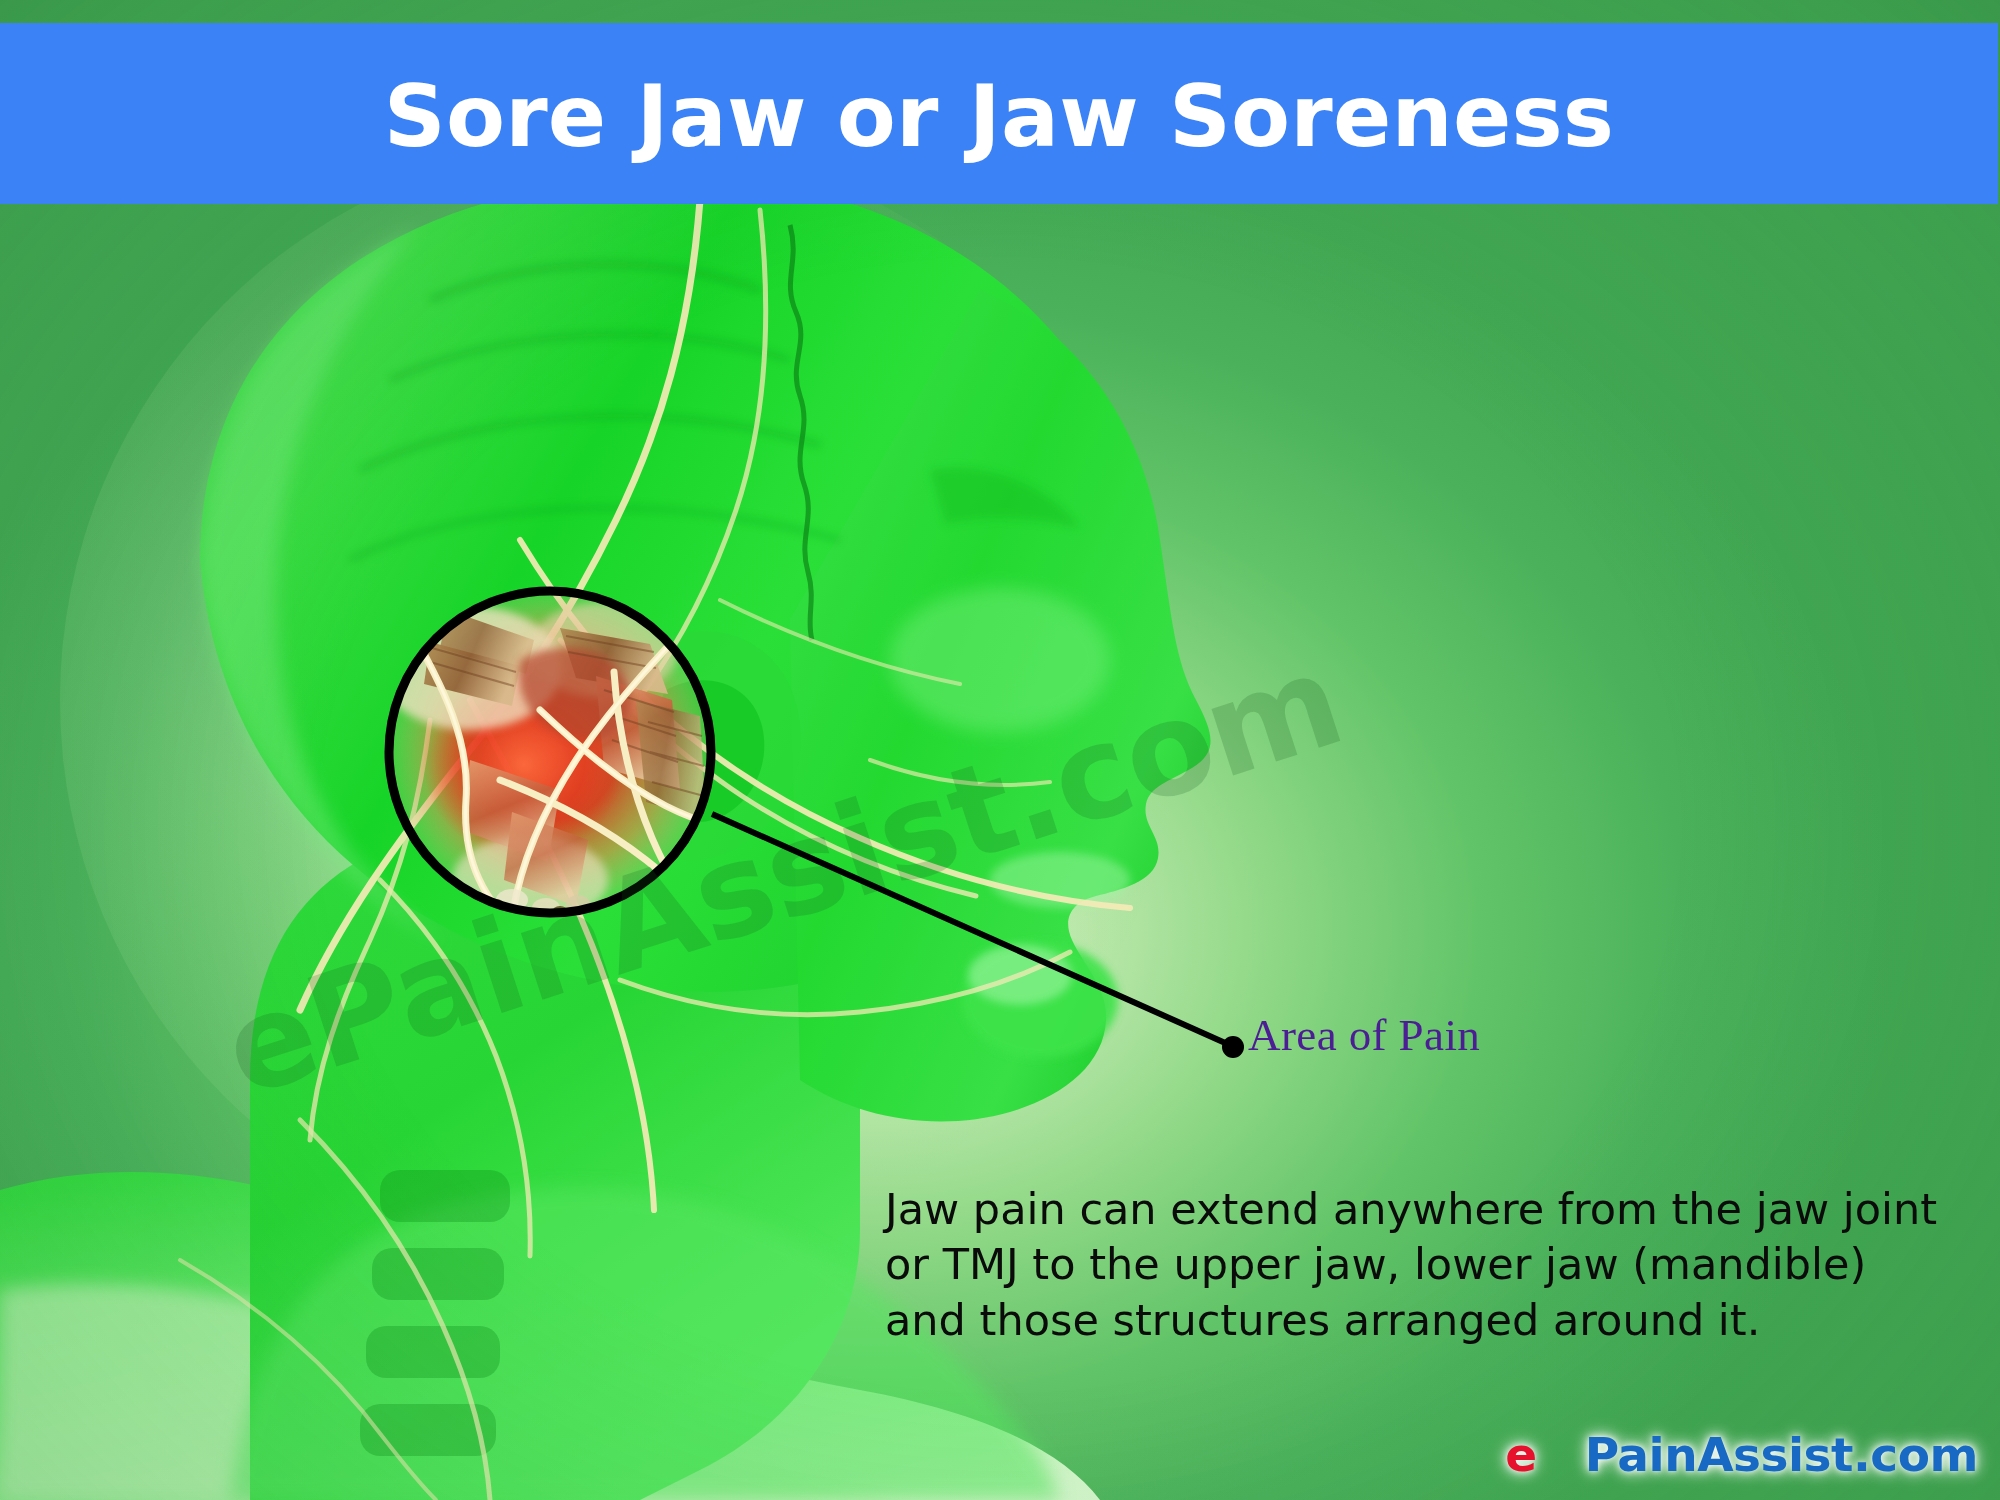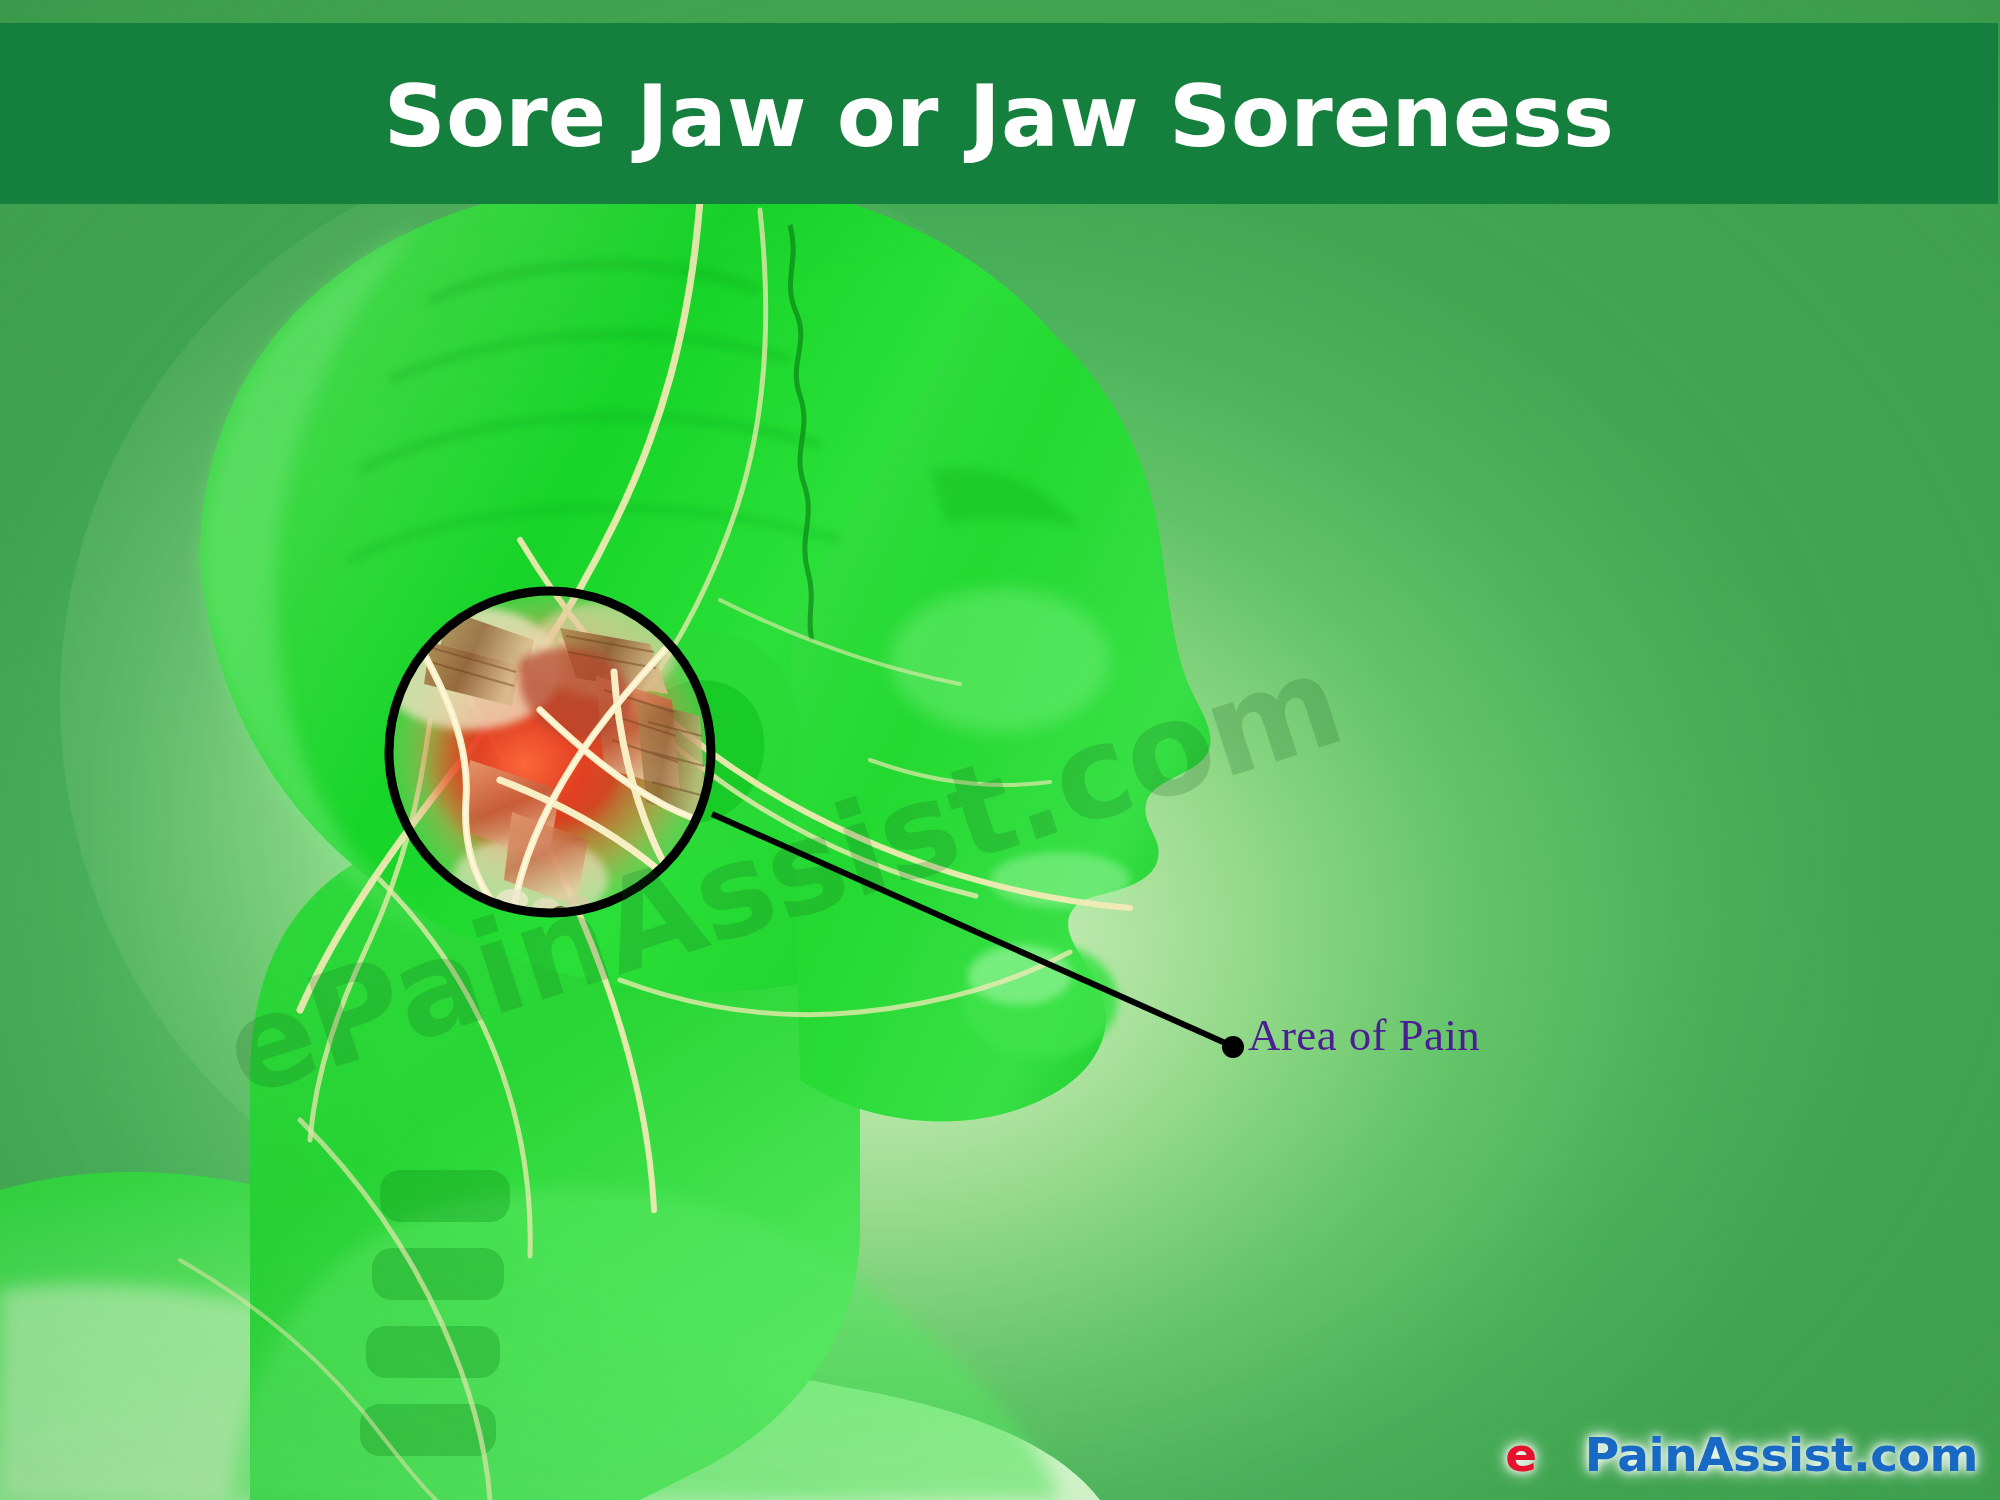--- a/index.html
+++ b/index.html
@@ -38,21 +38,21 @@
 
   .fig-svg { position:absolute; left:0; top:0; width:2000px; height:1500px; }
 
   
   .banner {
     position: absolute;
     left: 0;
     top: 23px;
     width: 1998px;
     height: 181px;
-    background: #15803d;
+    background: #3b82f6;
   }
   .banner-title {
     position: absolute;
     left: 0;
     top: 0;
     width: 100%;
     height: 100%;
     display: flex;
     align-items: center;
     justify-content: center;
@@ -347,18 +347,23 @@
   <svg class="callout-svg" viewBox="0 0 2000 1500">
     <line x1="712" y1="814" x2="1232" y2="1046" stroke="#000000" stroke-width="6"></line>
     <circle cx="1233" cy="1047" r="11" fill="#000000"></circle>
   </svg>
   <div class="callout-label">Area of Pain</div>
 
   <div class="banner">
     <div class="banner-title">Sore Jaw or Jaw Soreness</div>
   </div>
 
+  <div class="description">
+    <span class="dline">Jaw pain can extend anywhere from the jaw joint</span>
+    <span class="dline">or TMJ to the upper jaw, lower jaw (mandible)</span>
+    <span class="dline">and those structures arranged around it.</span>
+  </div>
 
   <div class="logo">
     <span class="l-e">e</span><span class="l-rest">PainAssist.com</span>
   </div>
 
 </div>
 
 </body></html>

